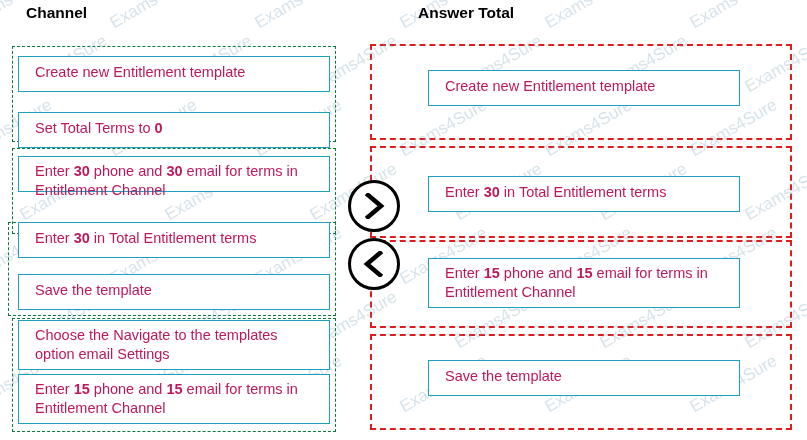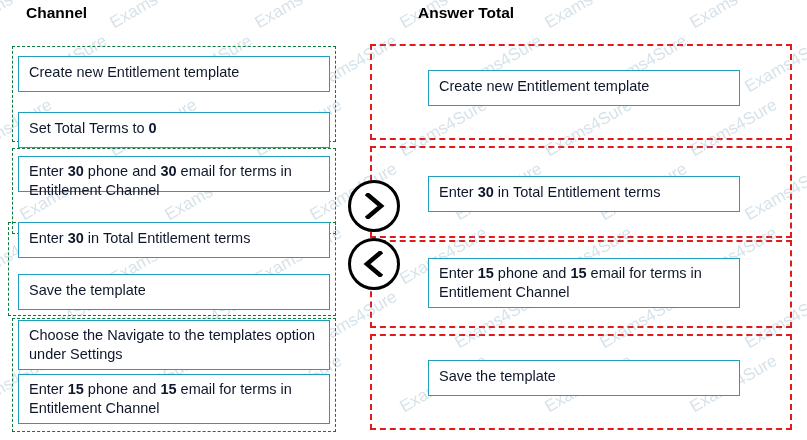--- a/index.html
+++ b/index.html
@@ -58,24 +58,24 @@
     border: 2px dashed #e01b1b;
     box-sizing: border-box;
     z-index: 4;
   }
 
   
   .item {
     box-sizing: border-box;
     border: 1.4px solid #1f9fc0;
     background: #ffffff;
-    color: #0f172a;
+    color: #be185d;
     font-size: 14.5px;
     line-height: 19px;
-    padding: 6px 10px 7px 10px;
+    padding: 6px 10px 7px 16px;
     position: absolute;
     z-index: 6;
   }
   .item.two-line { padding-top: 5px; }
   .item b { font-weight: bold; }
 
   
   .arrow-btn {
     position: absolute;
     width: 46px;
@@ -163,21 +163,21 @@
 
 <div class="item" style="left:18px; top:222px; width:312px; height:36px;">
   <span>Enter <b>30</b> in Total Entitlement terms</span>
 </div>
 
 <div class="item" style="left:18px; top:274px; width:312px; height:36px;">
   <span>Save the template</span>
 </div>
 
 <div class="item two-line" style="left:18px; top:320px; width:312px; height:50px;">
-  <span>Choose the Navigate to the templates option under Settings</span>
+  <span>Choose the Navigate to the templates option email Settings</span>
 </div>
 
 <div class="item two-line" style="left:18px; top:374px; width:312px; height:50px;">
   <span>Enter <b>15</b> phone and <b>15</b> email for terms in Entitlement Channel</span>
 </div>
 
 <div class="red-dash" style="left:370px; top:44px; width:422px; height:96px;"></div>
 <div class="red-dash" style="left:370px; top:146px; width:422px; height:92px;"></div>
 <div class="red-dash" style="left:370px; top:240px; width:422px; height:88px;"></div>
 <div class="red-dash" style="left:370px; top:334px; width:422px; height:96px;"></div>

